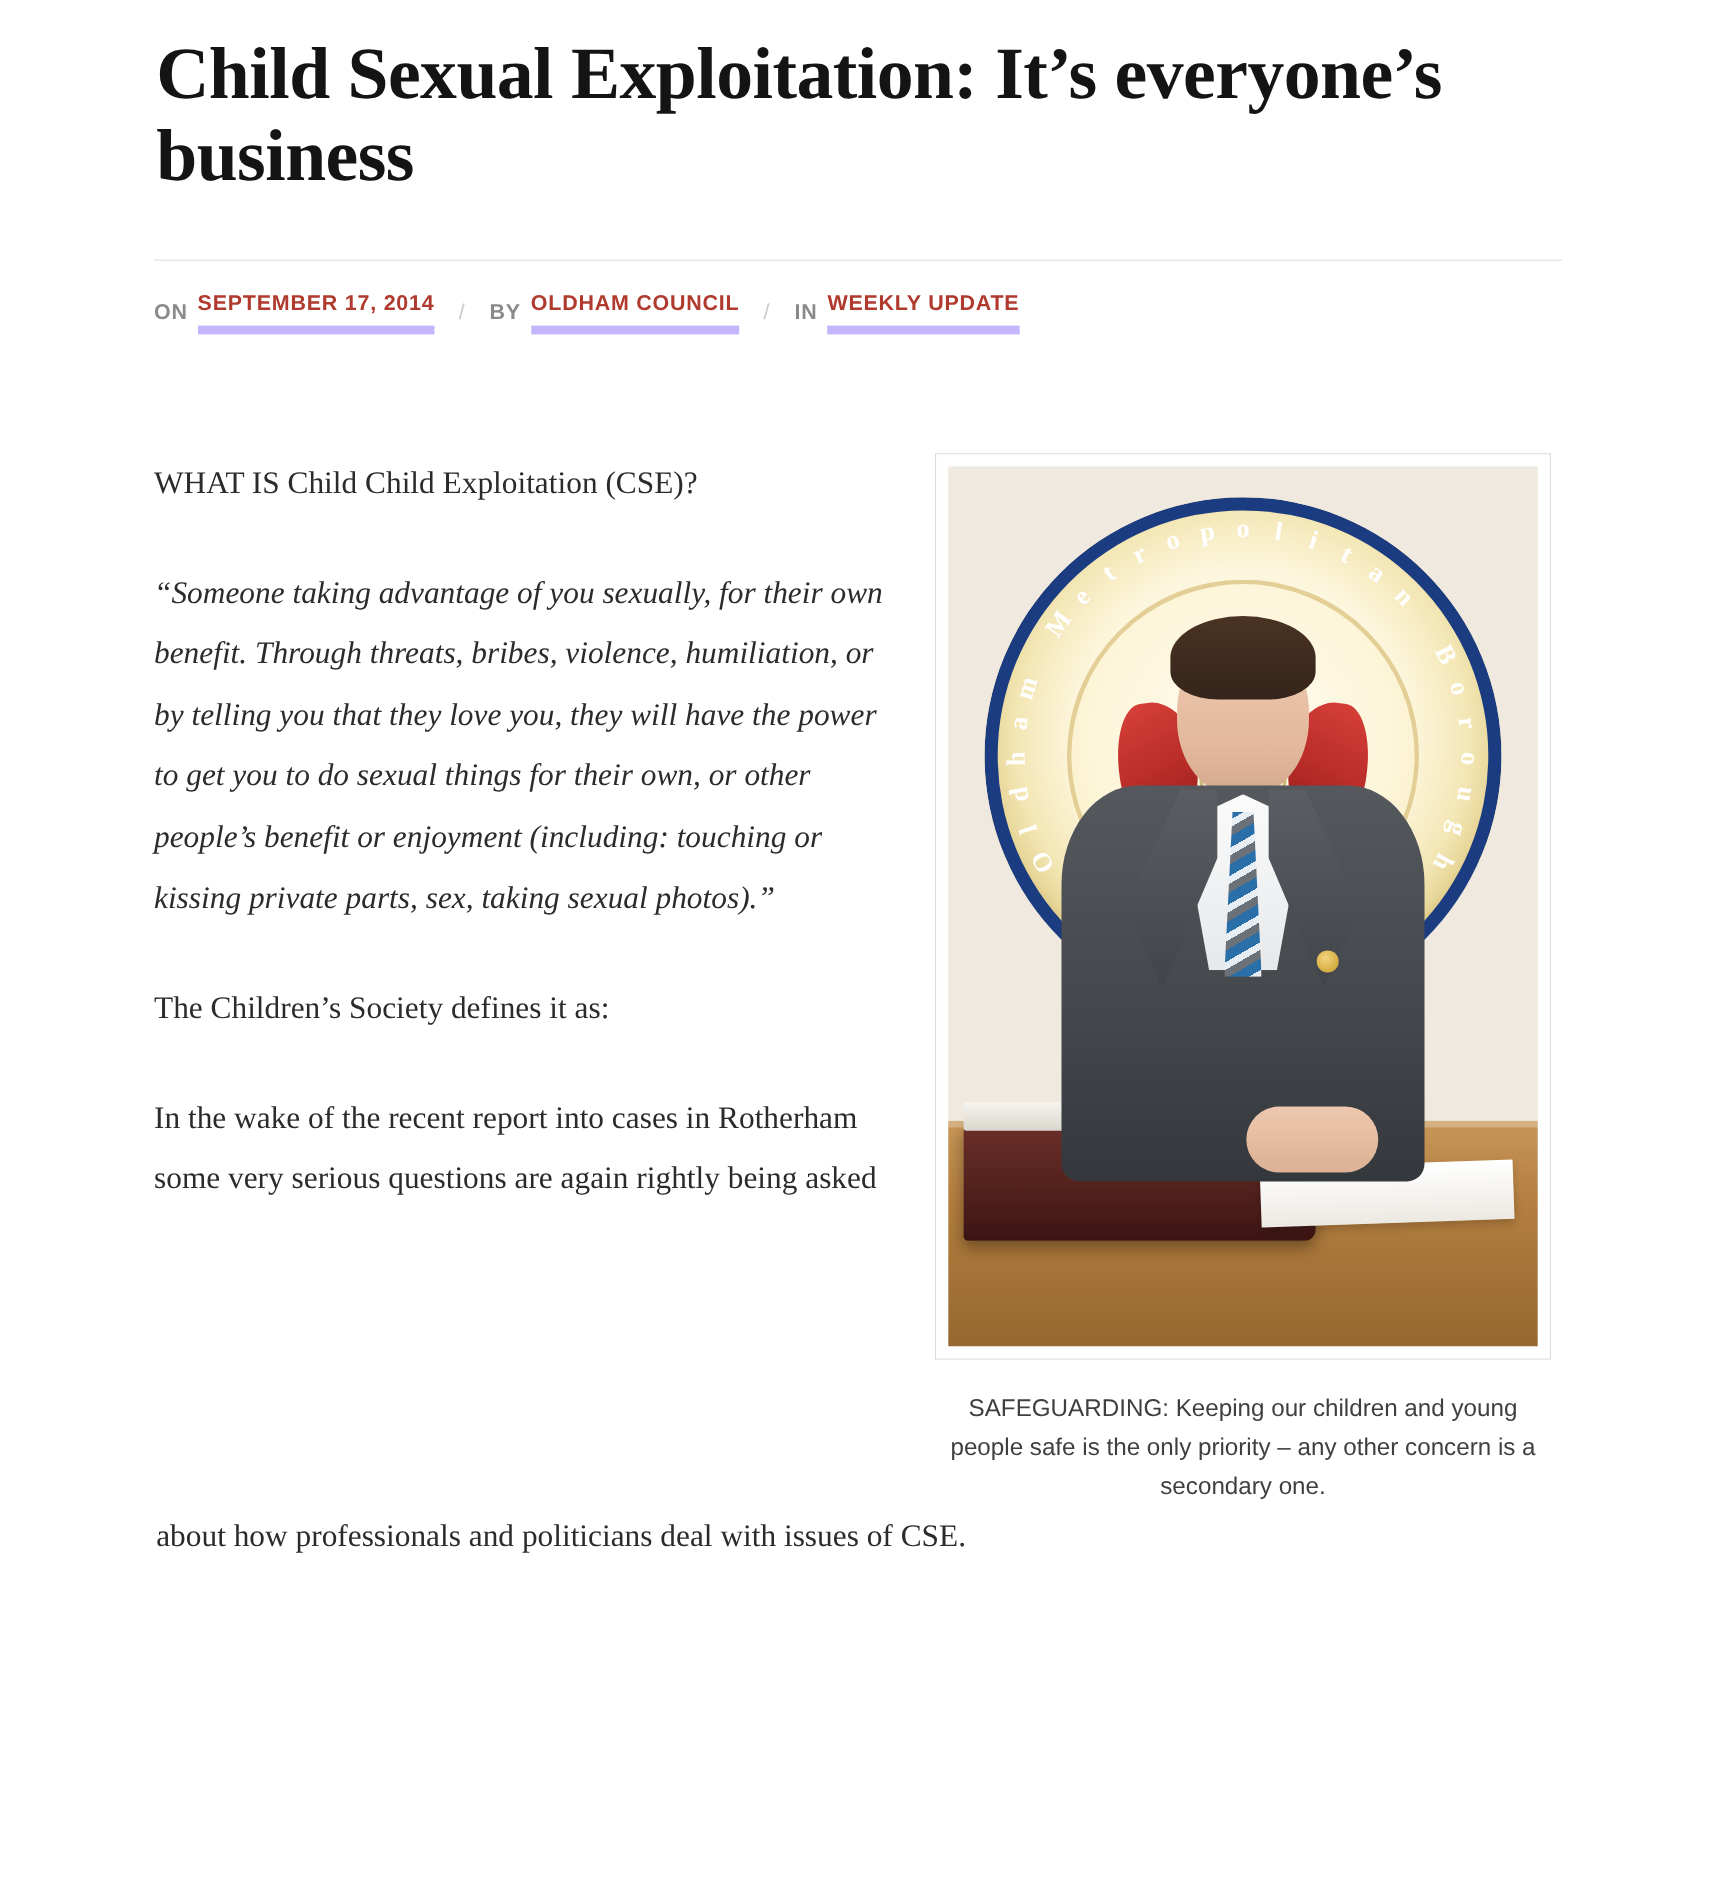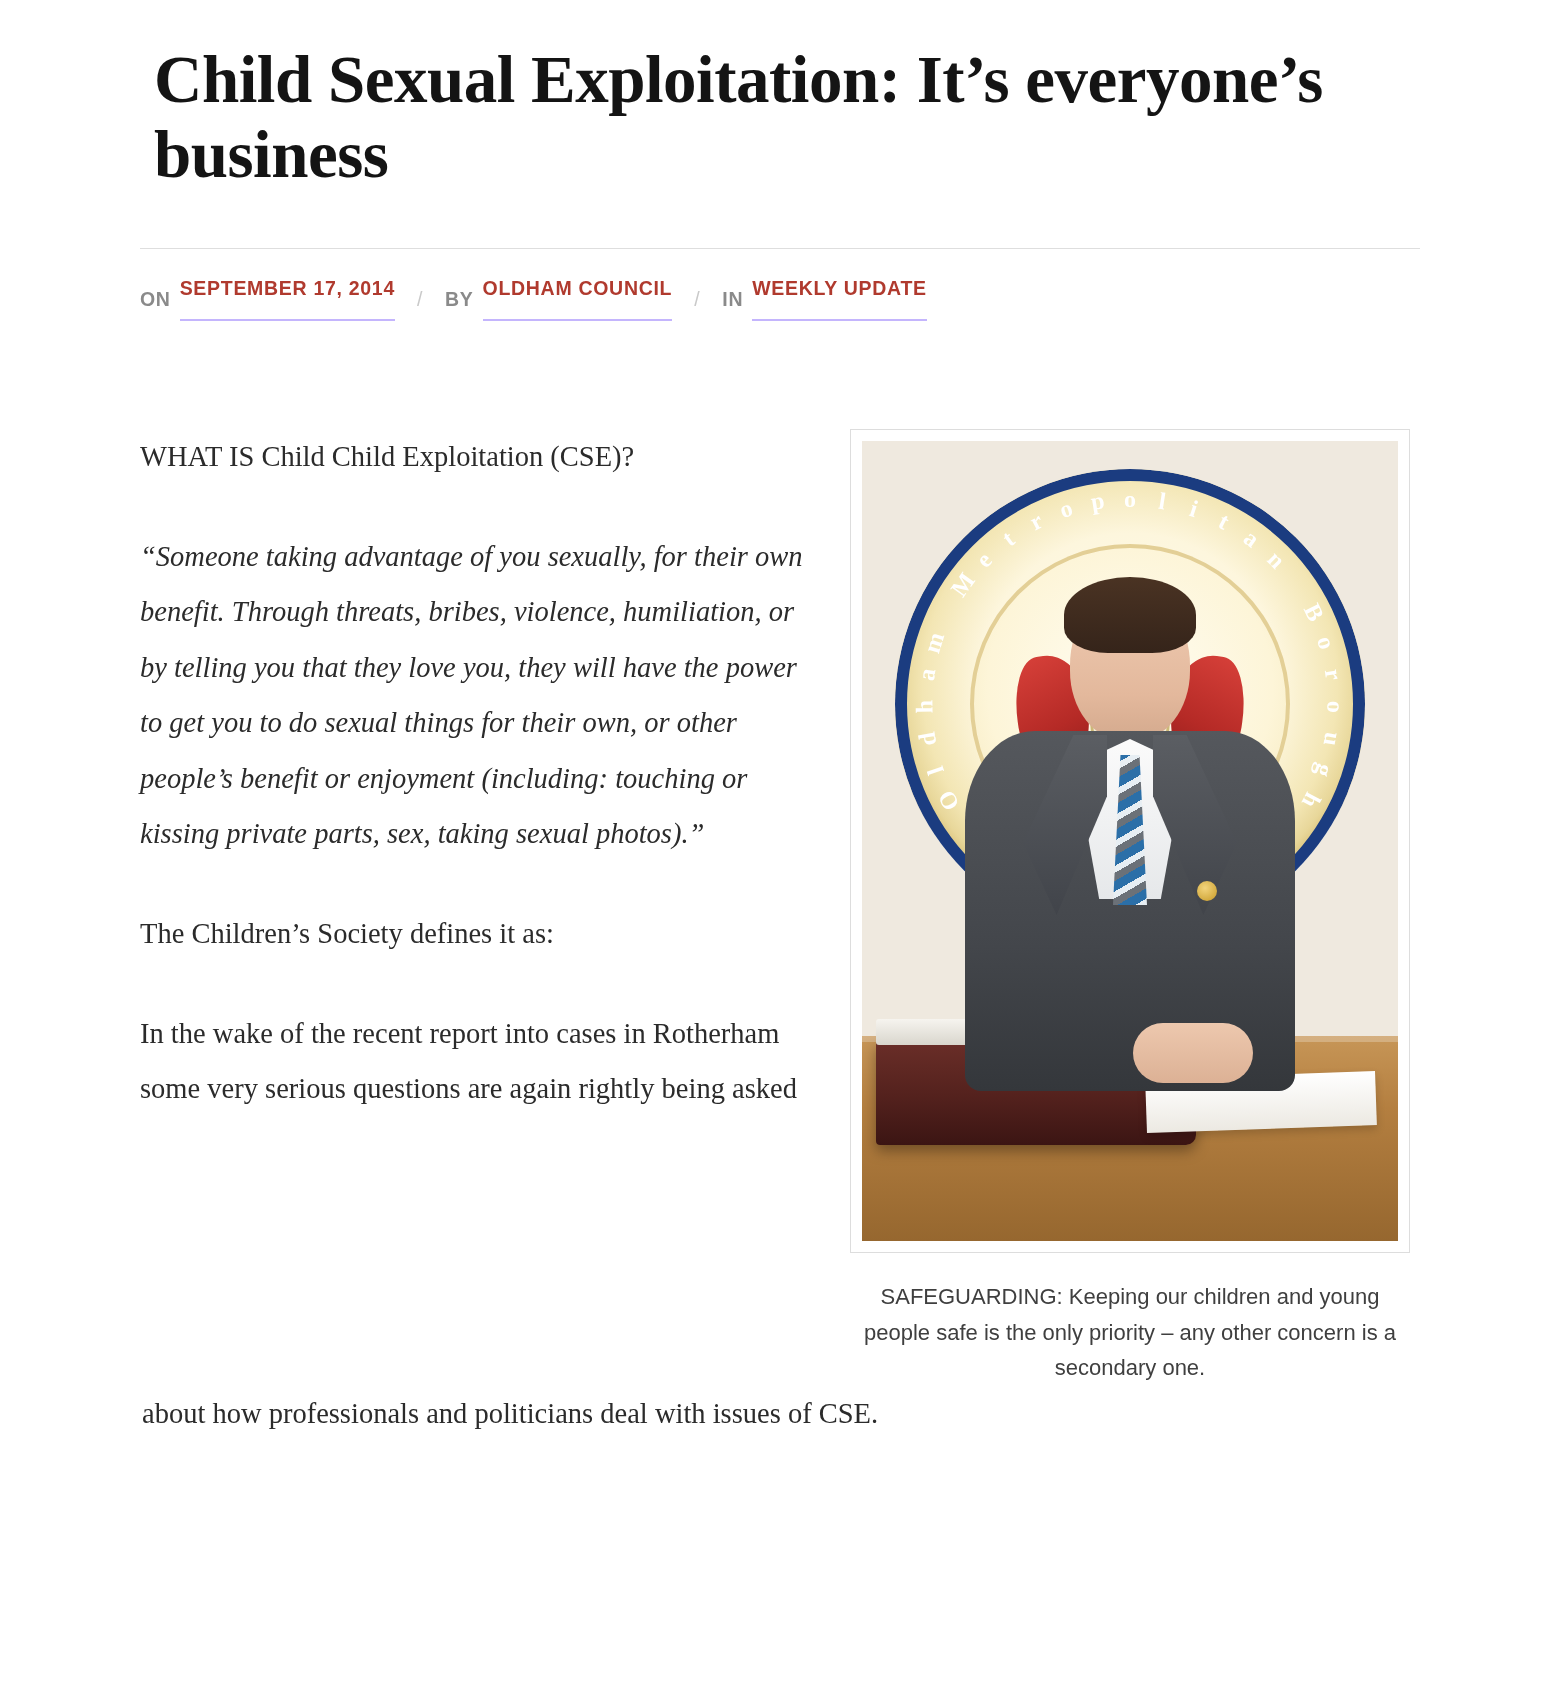--- a/index.html
+++ b/index.html
@@ -19,21 +19,21 @@
     box-sizing: border-box;
     padding: 30px 140px 0 140px;
   }
   .entry-title {
     font-family: "Liberation Serif", serif;
     font-size: 67px;
     line-height: 1.12;
     font-weight: 700;
     letter-spacing: -0.5px;
     color: #141414;
-    margin: 12px;
+    margin: 0;
     padding: 0 0 0 2px;
   }
   .title-rule {
     border: 0;
     border-top: 1px solid #dedede;
     margin: 56px 0 0 0;
     width: 100%;
   }
   .entry-meta {
     margin-top: 28px;
@@ -47,22 +47,22 @@
     align-items: center;
     flex-wrap: wrap;
   }
   .entry-meta .prefix {
     color: #8a8a8a;
     margin-right: 9px;
   }
   .entry-meta a {
     color: #b03a2e;
     text-decoration: none;
-    border-bottom: 2px solid #c4b5fd;
-    padding-bottom: 19px;
+    border-bottom: 8px solid #c4b5fd;
+    padding-bottom: 8px;
   }
   .entry-meta .sep {
     color: #c9c9c9;
     margin: 0 22px;
     font-weight: 400;
   }
   .content {
     display: flex;
     align-items: flex-start;
     margin-top: 108px;

